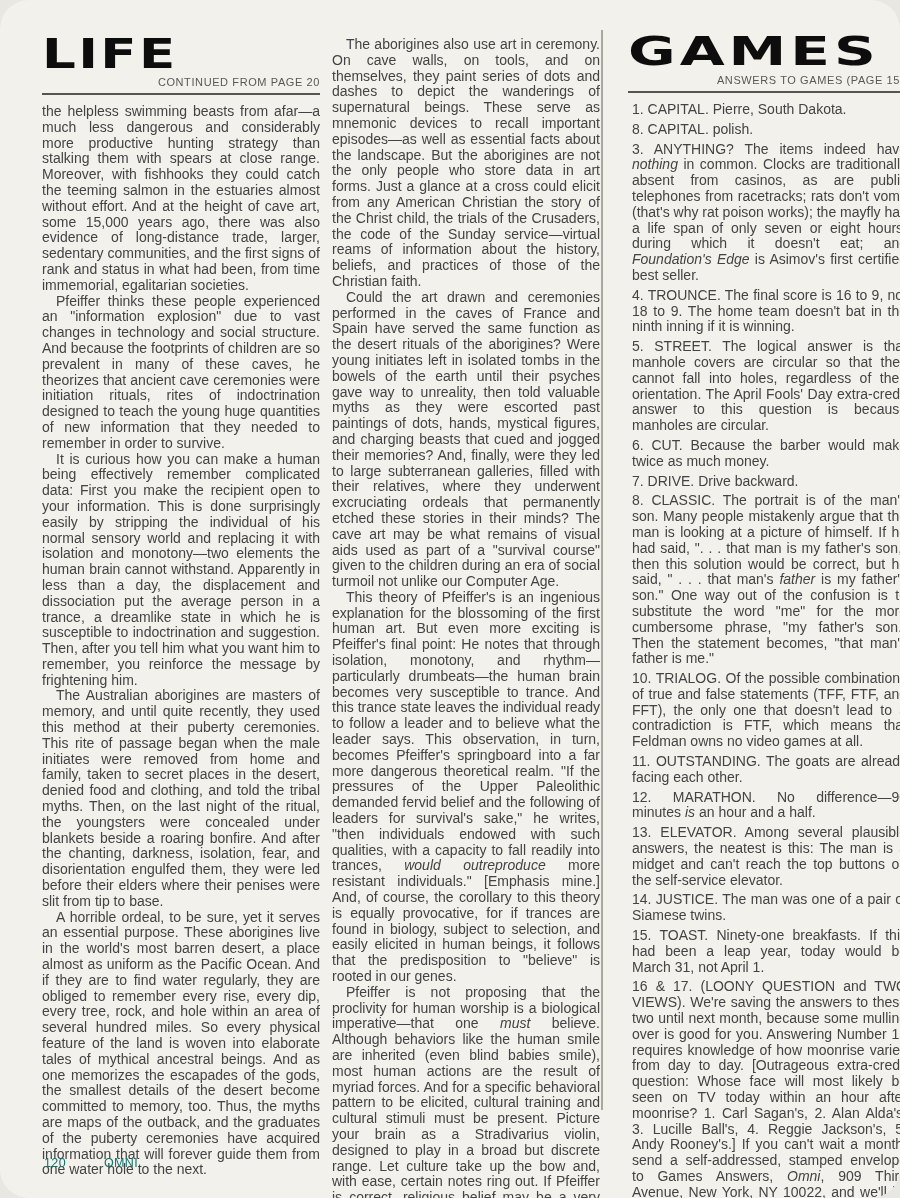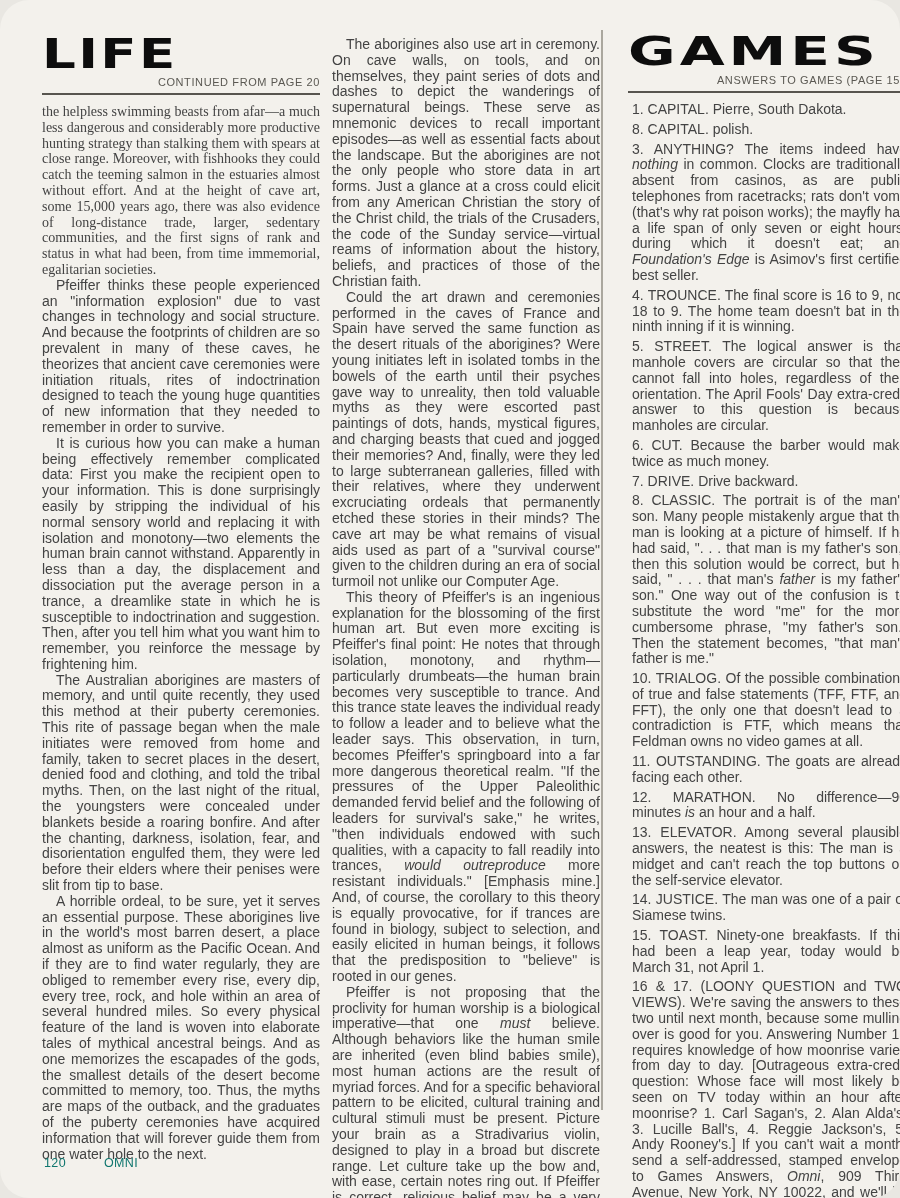--- a/index.html
+++ b/index.html
@@ -61,21 +61,21 @@
     margin-top: 9px;
     font-size: 14px;
     line-height: 15.8px;
     text-align: justify;
     color: #434343;
   }
   .article-text p.para {
     margin: 0;
     text-indent: 14px;
   }
-  .col-left .article-text p.para:first-child { text-indent: 0; font-family: Liberation Serif, serif; }
+  .col-left .article-text p.para:first-child { text-indent: 0; }
 
   .answers p.answer {
     margin: 4px;
     text-indent: 0;
   }
 
   .endmark {
     font-family: "DejaVu Sans", sans-serif;
     font-weight: bold;
     font-size: 1.3em;

